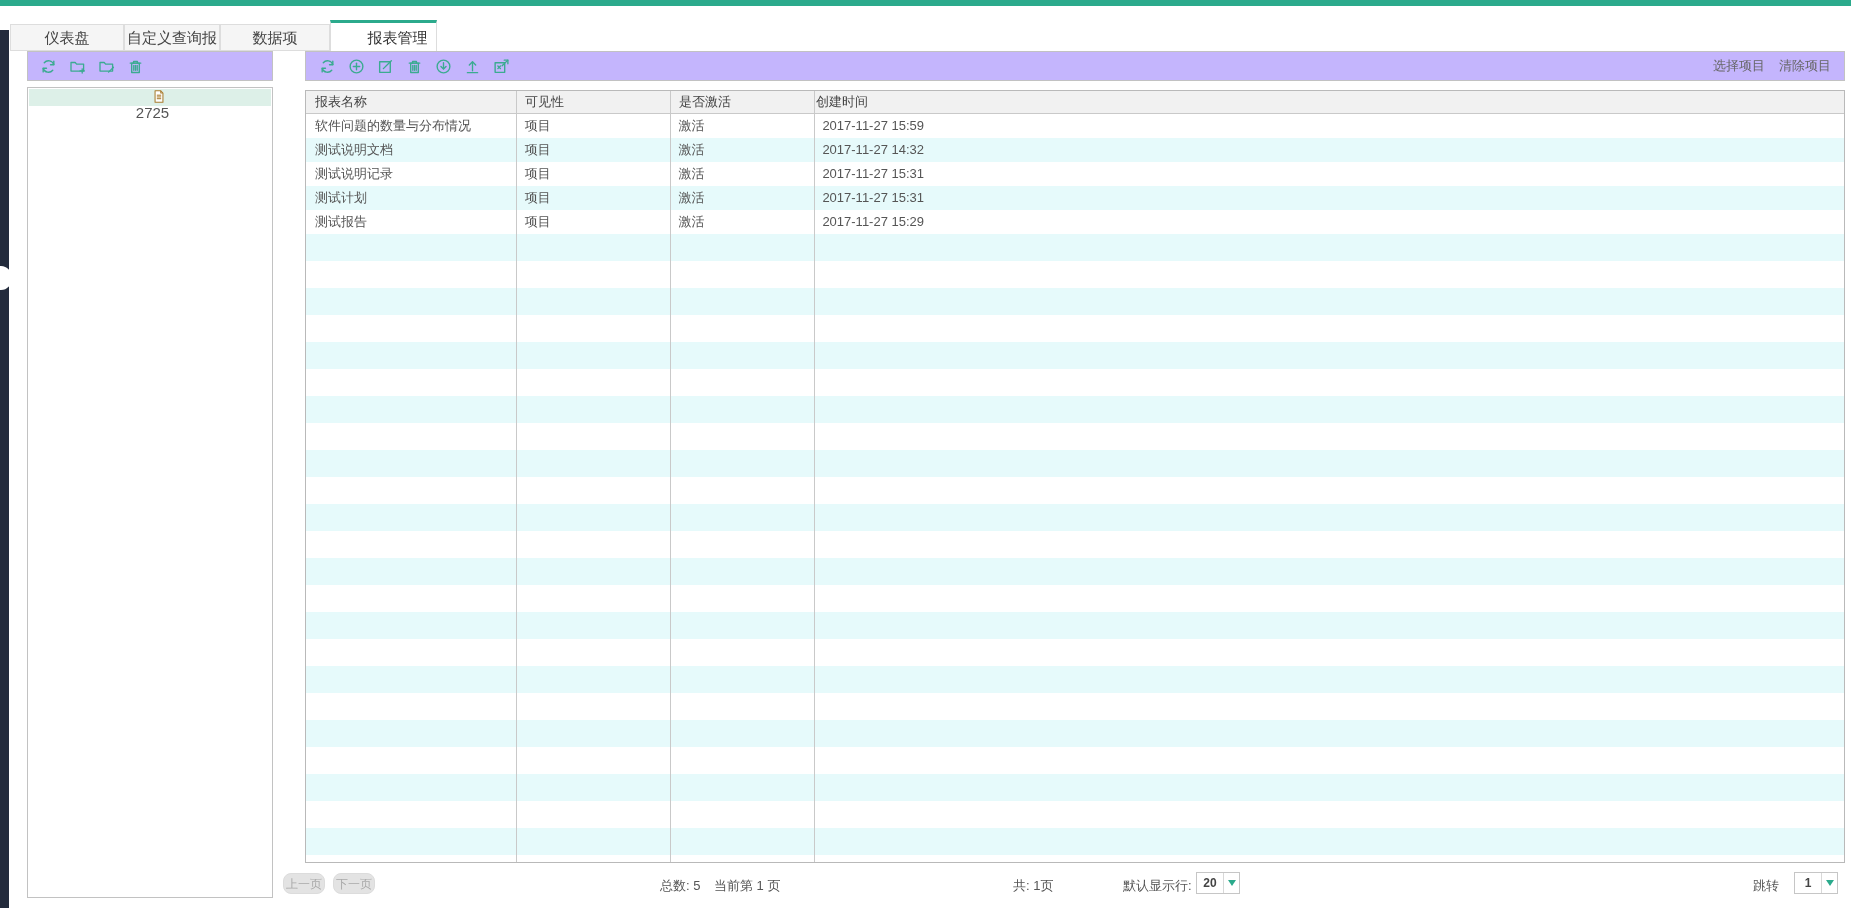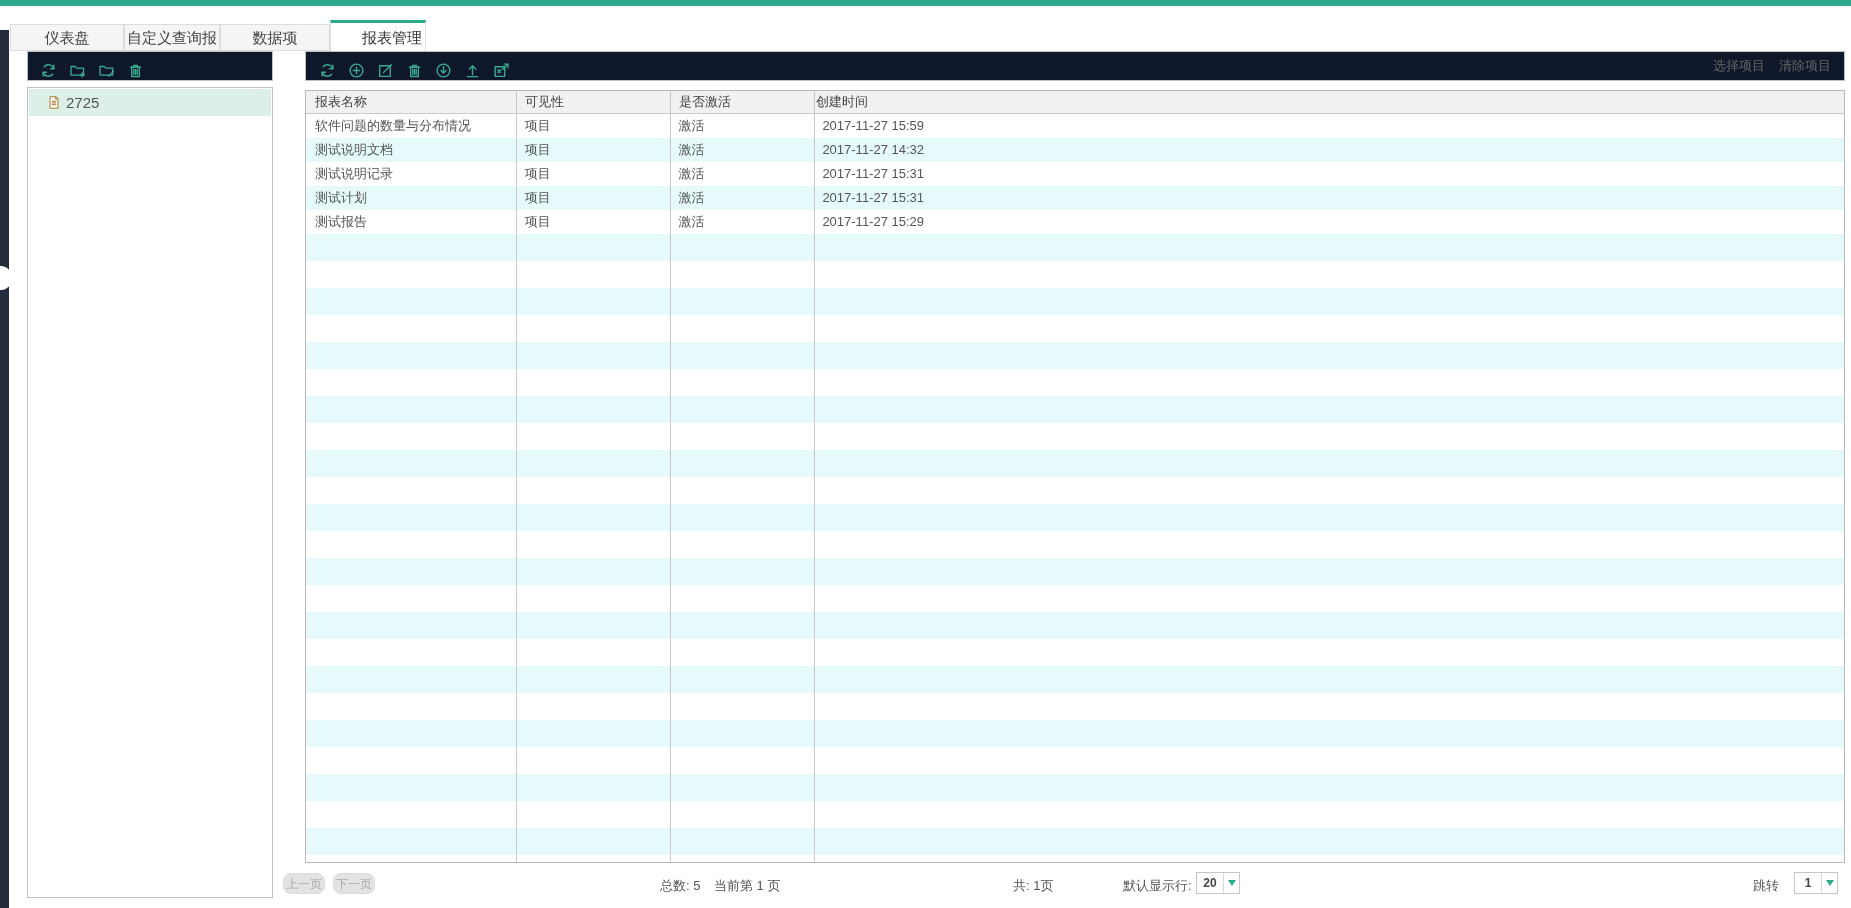--- a/index.html
+++ b/index.html
@@ -12,36 +12,36 @@
   
   .dark-rail{position:absolute;left:0;top:30px;width:9px;height:878px;background:#232b3c;}
   .rail-handle{position:absolute;left:-10px;top:236px;width:22px;height:24px;background:#fff;border-radius:50%;}
 
   
   .tabs{position:absolute;left:10px;top:20px;height:34px;display:flex;align-items:flex-start;}
   .tab{box-sizing:border-box;margin-top:4px;height:27px;line-height:25px;text-align:center;
        background:#f5f5f5;border:1px solid #ddd;color:#444;font-size:15px;cursor:pointer;}
   .tab.active{margin-top:0;height:34px;line-height:30px;background:#fff;border:1px solid #ddd;
        border-top:3px solid #2baa8c;border-bottom:none;color:#333;}
-  .tab.t1{width:114px;} .tab.t2{width:96px;} .tab.t3{width:110px;} .tab.t4{width:96px;padding-left:28px;}
-
-  
-  .toolbox{position:absolute;box-sizing:border-box;border:1px solid #c2c2c2;background:#0f172a;display:flex;align-items:flex-end;}
+  .tab.t1{width:114px;} .tab.t2{width:96px;} .tab.t3{width:110px;} .tab.t4{width:107px;padding-left:28px;}
+
+  
+  .toolbox{position:absolute;box-sizing:border-box;border:1px solid #c2c2c2;background:#c4b5fd;display:flex;align-items:center;}
   .left-toolbox{left:27px;top:51px;width:246px;height:30px;padding-left:6px;}
   .main-toolbox{left:305px;top:51px;width:1540px;height:30px;padding-left:7px;}
 
   .icon-btn{width:19px;height:19px;margin:0 5px;display:inline-flex;align-items:center;justify-content:center;cursor:pointer;color:#3bab91;}
   .icon-btn svg{width:17px;height:17px;stroke:#3bab91;fill:none;stroke-width:1.3;stroke-linecap:round;stroke-linejoin:round;}
 
   .toolbox-links{position:absolute;right:13px;top:0;height:28px;display:flex;align-items:center;gap:14px;}
   .tool-link{font-size:13px;color:#666;cursor:pointer;}
 
   
   .tree-panel{position:absolute;left:27px;top:87px;width:246px;height:811px;box-sizing:border-box;border:1px solid #c2c2c2;background:#fff;}
-  .tree-item{position:absolute;left:1px;right:1px;top:1px;height:27px;display:flex;align-items:center;background:#ddf0e8;cursor:pointer;}
+  .tree-item{position:absolute;left:1px;right:1px;top:1px;height:17px;display:flex;align-items:center;background:#ddf0e8;cursor:pointer;flex-direction:column;}
   .tree-item .doc{margin-left:18px;width:14px;height:15px;}
   .tree-item .doc svg{width:14px;height:15px;stroke:#a97c2f;fill:#fff;stroke-width:1.2;stroke-linejoin:round;}
   .tree-item .lbl{margin-left:5px;font-size:15px;color:#555;}
 
   
   .table{position:absolute;left:305px;top:90px;width:1540px;height:773px;box-sizing:border-box;border:1px solid #b9b9b9;background:#fff;overflow:hidden;}
   .thead{display:flex;height:22px;line-height:22px;background:#f1f1f1;border-bottom:1px solid #c9c9c9;}
   .hcell{box-sizing:border-box;padding-left:9px;font-size:13px;color:#444;}
   .trow{display:flex;height:24px;line-height:24px;}
   .tcell{box-sizing:border-box;padding-left:9px;font-size:13px;color:#555;white-space:nowrap;overflow:hidden;}

